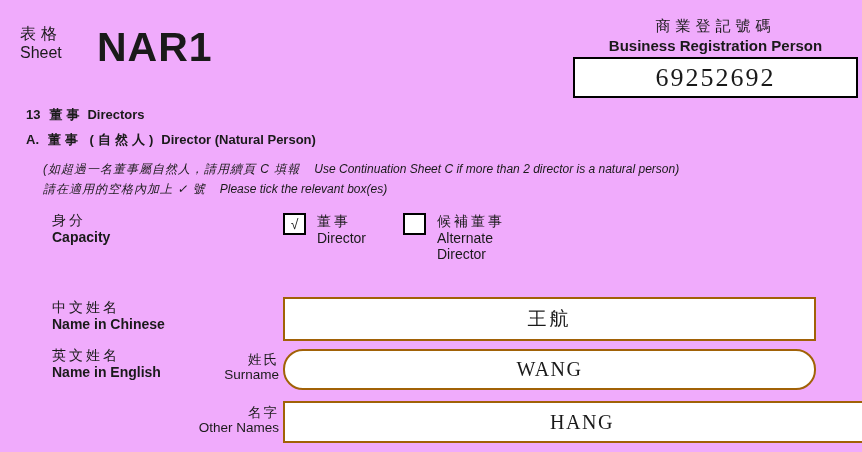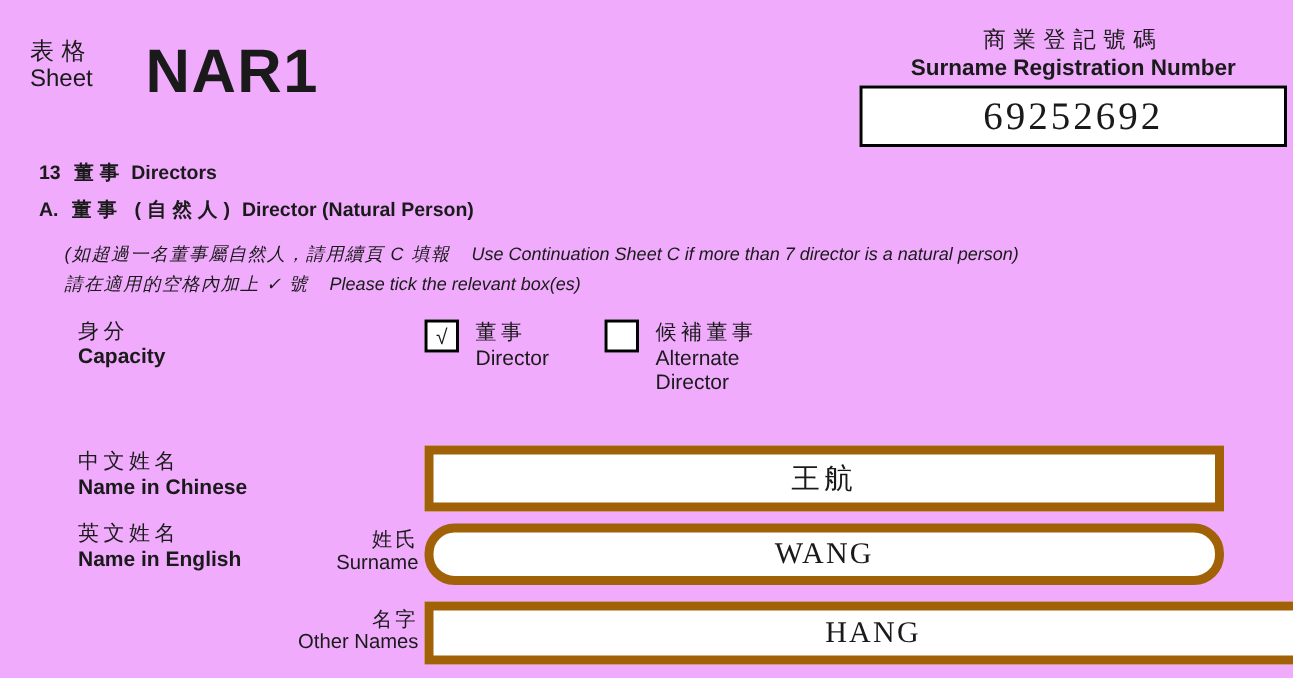--- a/index.html
+++ b/index.html
@@ -70,21 +70,21 @@
     display:flex; align-items:center; padding-left:4px;
     font-size:13.5px; white-space:nowrap;
   }
   .altto-label .zh { letter-spacing:2px; margin-right:7px; }
   .altto-box { height:54px; border:2px solid #000; border-top:none; background:#fff; }
 
   
   .zhname-zh { left:52px; top:299px; }
   .zhname-en { left:52px; top:316px; }
   .field {
-    border:6px solid #a16207; background:#fff;
+    border:2px solid #a16207; background:#fff;
     display:flex; align-items:center; justify-content:center;
     font-family:"Liberation Serif", serif;
   }
   .zh-box { left:283px; top:297px; width:533px; height:44px; font-size:19px; letter-spacing:3px; }
 
   .enname-zh { left:52px; top:347px; }
   .enname-en { left:52px; top:364px; }
   .sublab { text-align:right; line-height:15px; white-space:nowrap; }
   .sublab .l1 { font-size:13.5px; letter-spacing:2px; }
   .sublab .l2 { font-size:13.5px; }
@@ -97,33 +97,33 @@
 <body>
 
 <div class="page">
 
   <div class="abs form-zh">表格</div>
   <div class="abs form-en">Sheet</div>
   <div class="abs form-code">NAR1</div>
 
   <div class="abs brn">
     <div class="brn-zh">商業登記號碼</div>
-    <div class="brn-en">Surname Registration Number</div>
+    <div class="brn-en">Business Registration Person</div>
     <div class="brn-box">69252692</div>
   </div>
 
   <div class="abs sec sec13">
     <span class="num">13</span><span class="zh">董事</span><span>Directors</span>
   </div>
   <div class="abs sec secA">
     <span class="num">A.</span><span class="zh">董事 (自然人)</span><span>Director (Natural Person)</span>
   </div>
 
   <div class="abs note note1">
-    <span class="zh">(如超過一名董事屬自然人，請用續頁 C 填報</span><span>Use Continuation Sheet C if more than 7 director is a natural person)</span>
+    <span class="zh">(如超過一名董事屬自然人，請用續頁 C 填報</span><span>Use Continuation Sheet C if more than 2 director is a natural person)</span>
   </div>
   <div class="abs note note2">
     <span class="zh">請在適用的空格內加上 ✓ 號</span><span>Please tick the relevant box(es)</span>
   </div>
 
   <div class="abs lab-zh cap-zh">身分</div>
   <div class="abs lab-en cap-en">Capacity</div>
 
   <div class="abs checkbox cb1">√</div>
   <div class="abs cb-lab cjk cb1-zh">董事</div>

